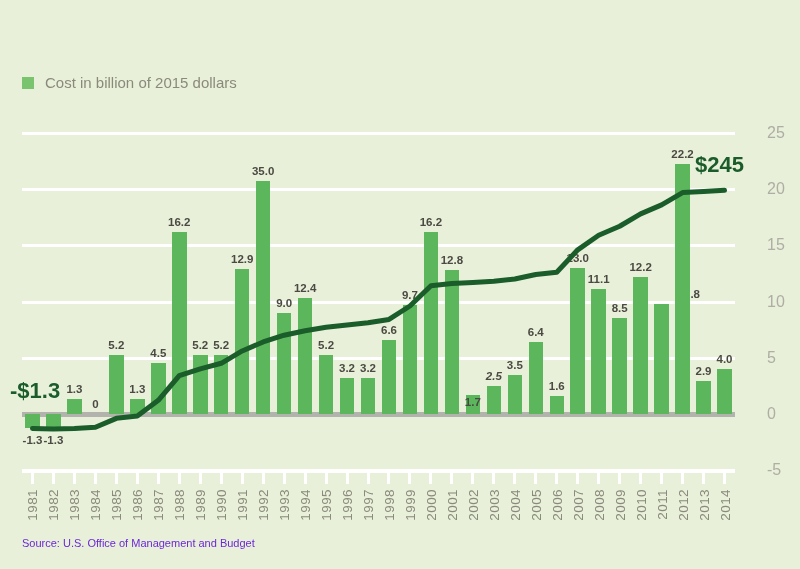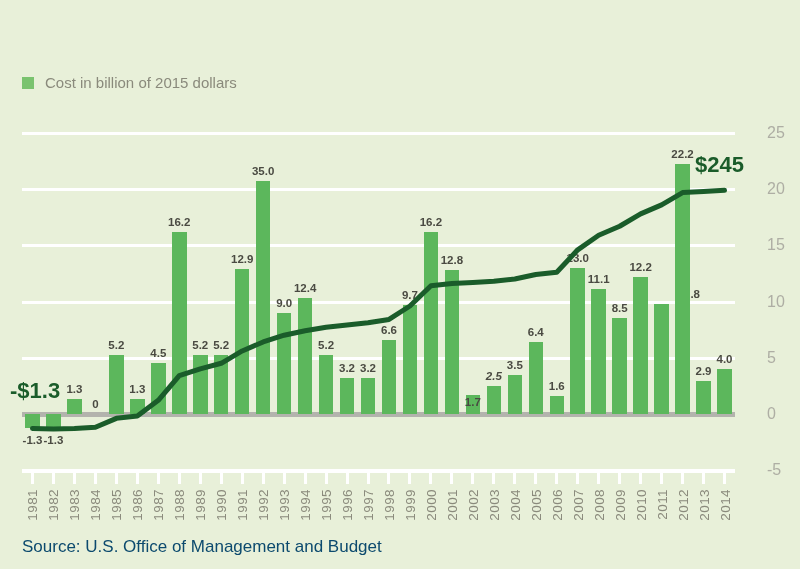--- a/index.html
+++ b/index.html
@@ -55,21 +55,21 @@
   .xaxis{position:absolute;left:22px;top:470px;width:713px;height:3px;background:#ffffff;}
   .xtickmark{position:absolute;top:473px;width:3px;height:11px;background:#ffffff;}
   .xlab{
     position:absolute;top:489px;font-size:13.5px;color:#8a8a7c;
     writing-mode:vertical-rl;transform:rotate(180deg);
     transform-origin:center;letter-spacing:.4px;
   }
 
   
   .source{
-    position:absolute;left:22px;top:537px;font-size:17px;color:#0c4a6e;
+    position:absolute;left:22px;top:537px;font-size:11px;color:#6d28d9;
   }
 </style>
 </head>
 <body>
 
 <div id="root">
 
 
   <div class="legend">
     <div class="lg-item">

